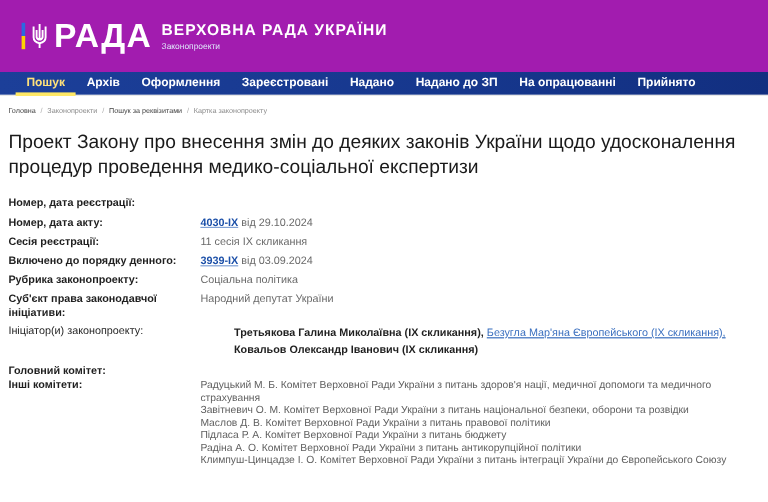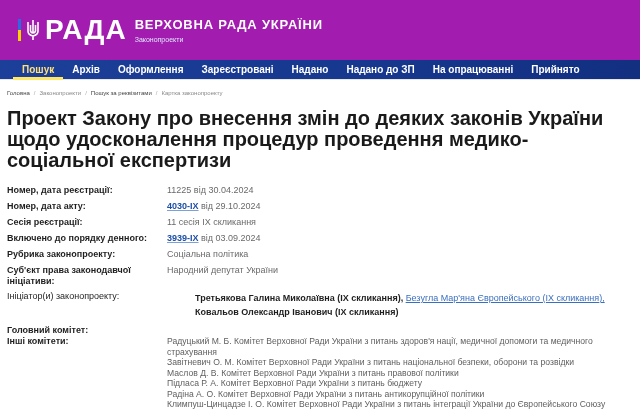--- a/index.html
+++ b/index.html
@@ -19,21 +19,21 @@
   .nav { height: 20px; background: linear-gradient(90deg, #1c3f99 0%, #16378d 60%, #122f80 100%); display: flex; align-items: stretch; padding-left: 13px; border-bottom: 1px solid #e7e7e7; }
   .nav-item { color: #fff; font-weight: bold; font-size: 10px; padding: 0 9px; display: flex; align-items: center; position: relative; cursor: pointer; }
   .nav-item.active { color: #ffe17a; }
   .nav-item.active::after { content: ""; position: absolute; left: 0; right: 0; bottom: -1px; height: 3px; background: #ffe866; }
 
   .breadcrumb { display: flex; align-items: center; padding: 5px 0 0 7px; font-size: 6px; color: #8a8a8a; height: 20px; }
   .breadcrumb a { color: #8a8a8a; text-decoration: none; }
   .breadcrumb a.dark { color: #444; }
   .breadcrumb .sep { margin: 0 4px; color: #aaa; }
 
-  .title { padding: 8px 7px 0 7px; font-size: 20px; font-weight: bold; line-height: 21px; color: #1a1a1a; width: 620px; }
+  .title { padding: 8px 7px 0 7px; font-size: 16px; font-weight: normal; line-height: 21px; color: #1a1a1a; width: 620px; }
 
   .info { padding: 14px 0 0 7px; font-size: 9px; }
   .row { display: flex; margin-bottom: 5px; line-height: 11px; }
   .label { width: 160px; font-weight: bold; color: #1f1f1f; flex-shrink: 0; }
   .value { color: #6a6a6a; flex: 1; padding-right: 8px; }
   .value a { color: #1b4fa8; font-weight: bold; text-decoration: underline; text-decoration-color: #7fa0d4; }
   .value .muted { color: #6a6a6a; }
   .init { color: #1f1f1f; font-weight: bold; line-height: 14px; }
   .init a { color: #3a6fbf; font-weight: normal; text-decoration: underline; }
   .com-list .com { line-height: 10.5px; color: #5f5f5f; font-size: 8.6px; }
@@ -76,21 +76,20 @@
   <a class="dark">Пошук за реквізитами</a>
   <span class="sep">/</span>
   <span>Картка законопроекту</span>
 </div>
 
 <h1 class="title">Проект Закону про внесення змін до деяких законів України щодо удосконалення процедур проведення медико-соціальної експертизи</h1>
 
 <div class="info">
   <div class="row">
     <div class="label">Номер, дата реєстрації:</div>
-    <div class="value">11225 від 30.04.2024</div>
   </div>
   <div class="row">
     <div class="label">Номер, дата акту:</div>
     <div class="value"><a>4030-IX</a> <span class="muted">від 29.10.2024</span></div>
   </div>
   <div class="row">
     <div class="label">Сесія реєстрації:</div>
     <div class="value">11 сесія IX скликання</div>
   </div>
   <div class="row">

